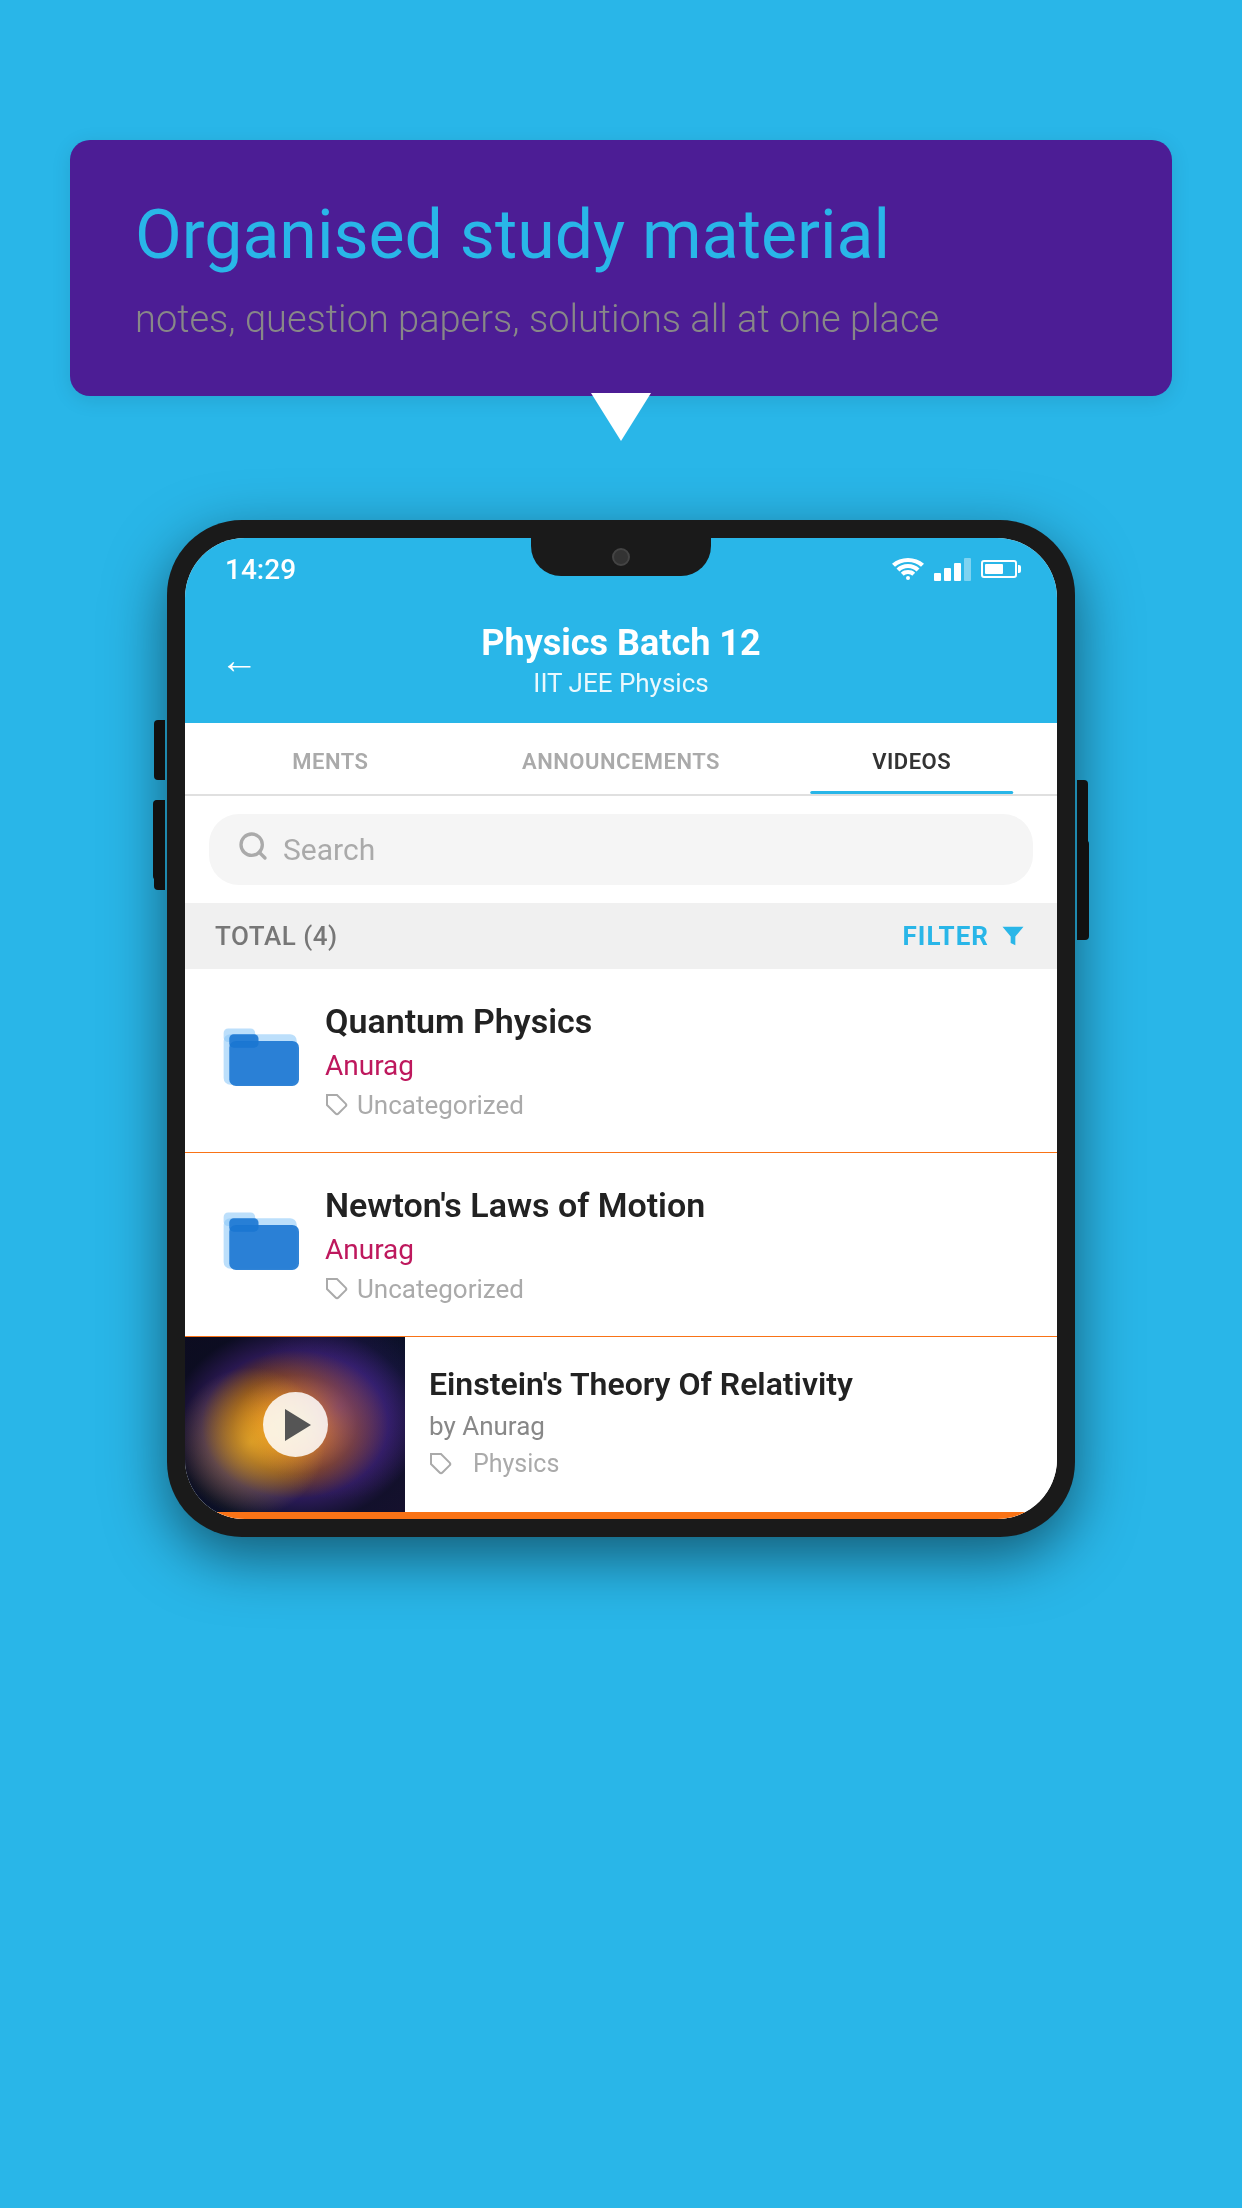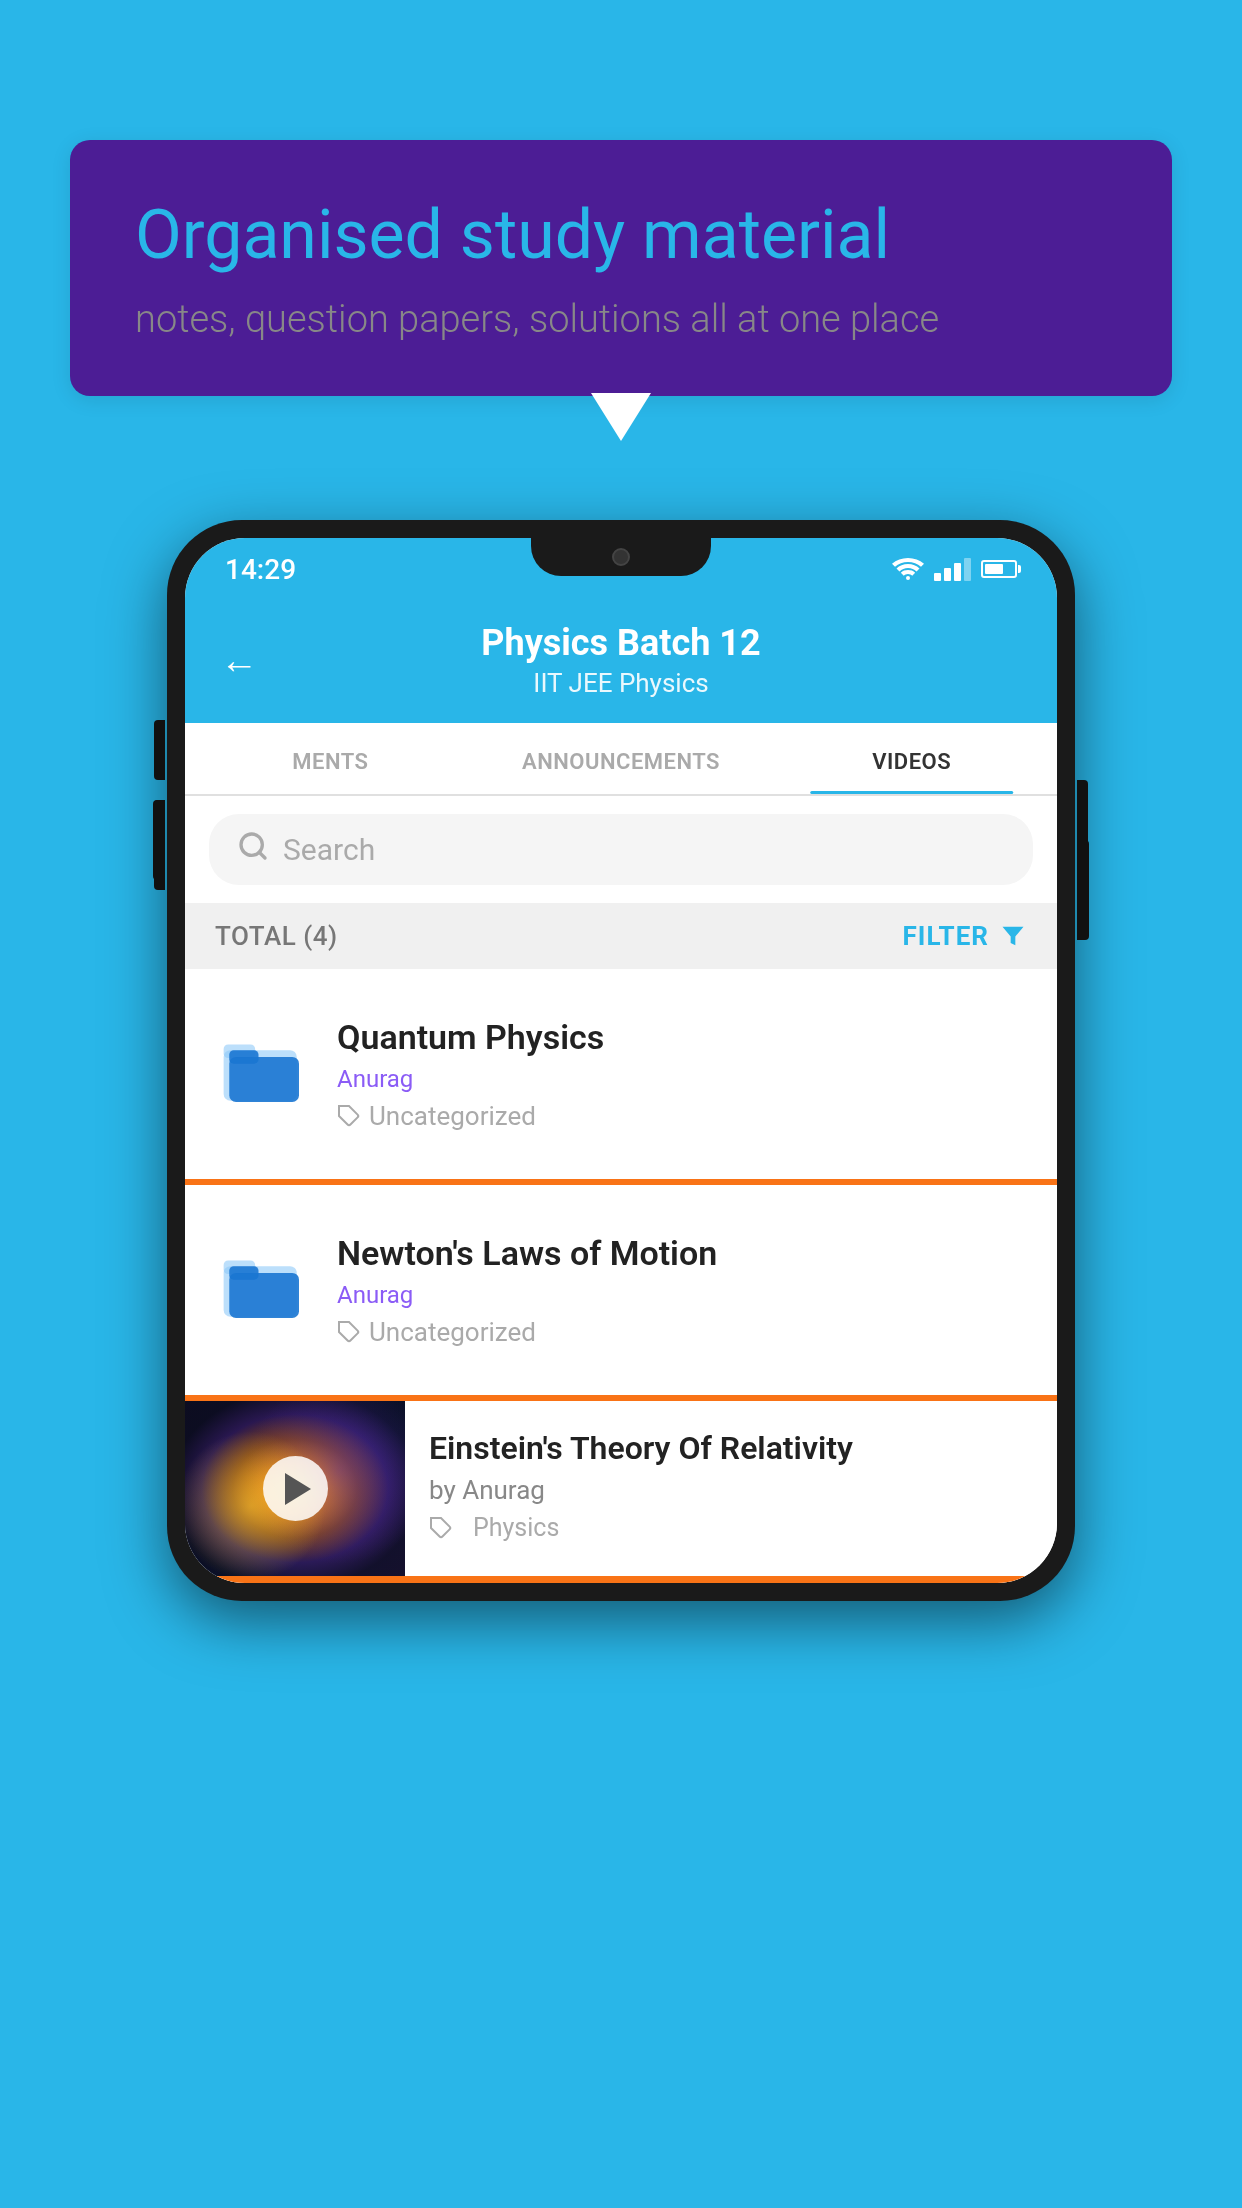--- a/index.html
+++ b/index.html
@@ -316,23 +316,23 @@
     }
 
     
     .video-list {
       background: white;
     }
 
     .video-item {
       display: flex;
       align-items: flex-start;
-      padding: 48px 28px;
-      border-bottom: 6px solid #f97316;
-      gap: 24px;
+      padding: 32px 28px;
+      border-bottom: 1px solid #f97316;
+      gap: 12px;
     }
 
     .video-thumbnail-placeholder {
       width: 100px;
       min-width: 100px;
       height: 100px;
       display: flex;
       align-items: center;
       justify-content: center;
     }
@@ -348,22 +348,22 @@
     }
 
     .video-title {
       font-size: 34px;
       font-weight: 600;
       color: #222222;
       margin-bottom: 8px;
     }
 
     .video-author {
-      font-size: 24px;
-      color: #8b5cf6;
+      font-size: 28px;
+      color: #be185d;
       margin-bottom: 8px;
     }
 
     .video-tag {
       display: flex;
       align-items: center;
       gap: 8px;
     }
 
     .tag-text {

